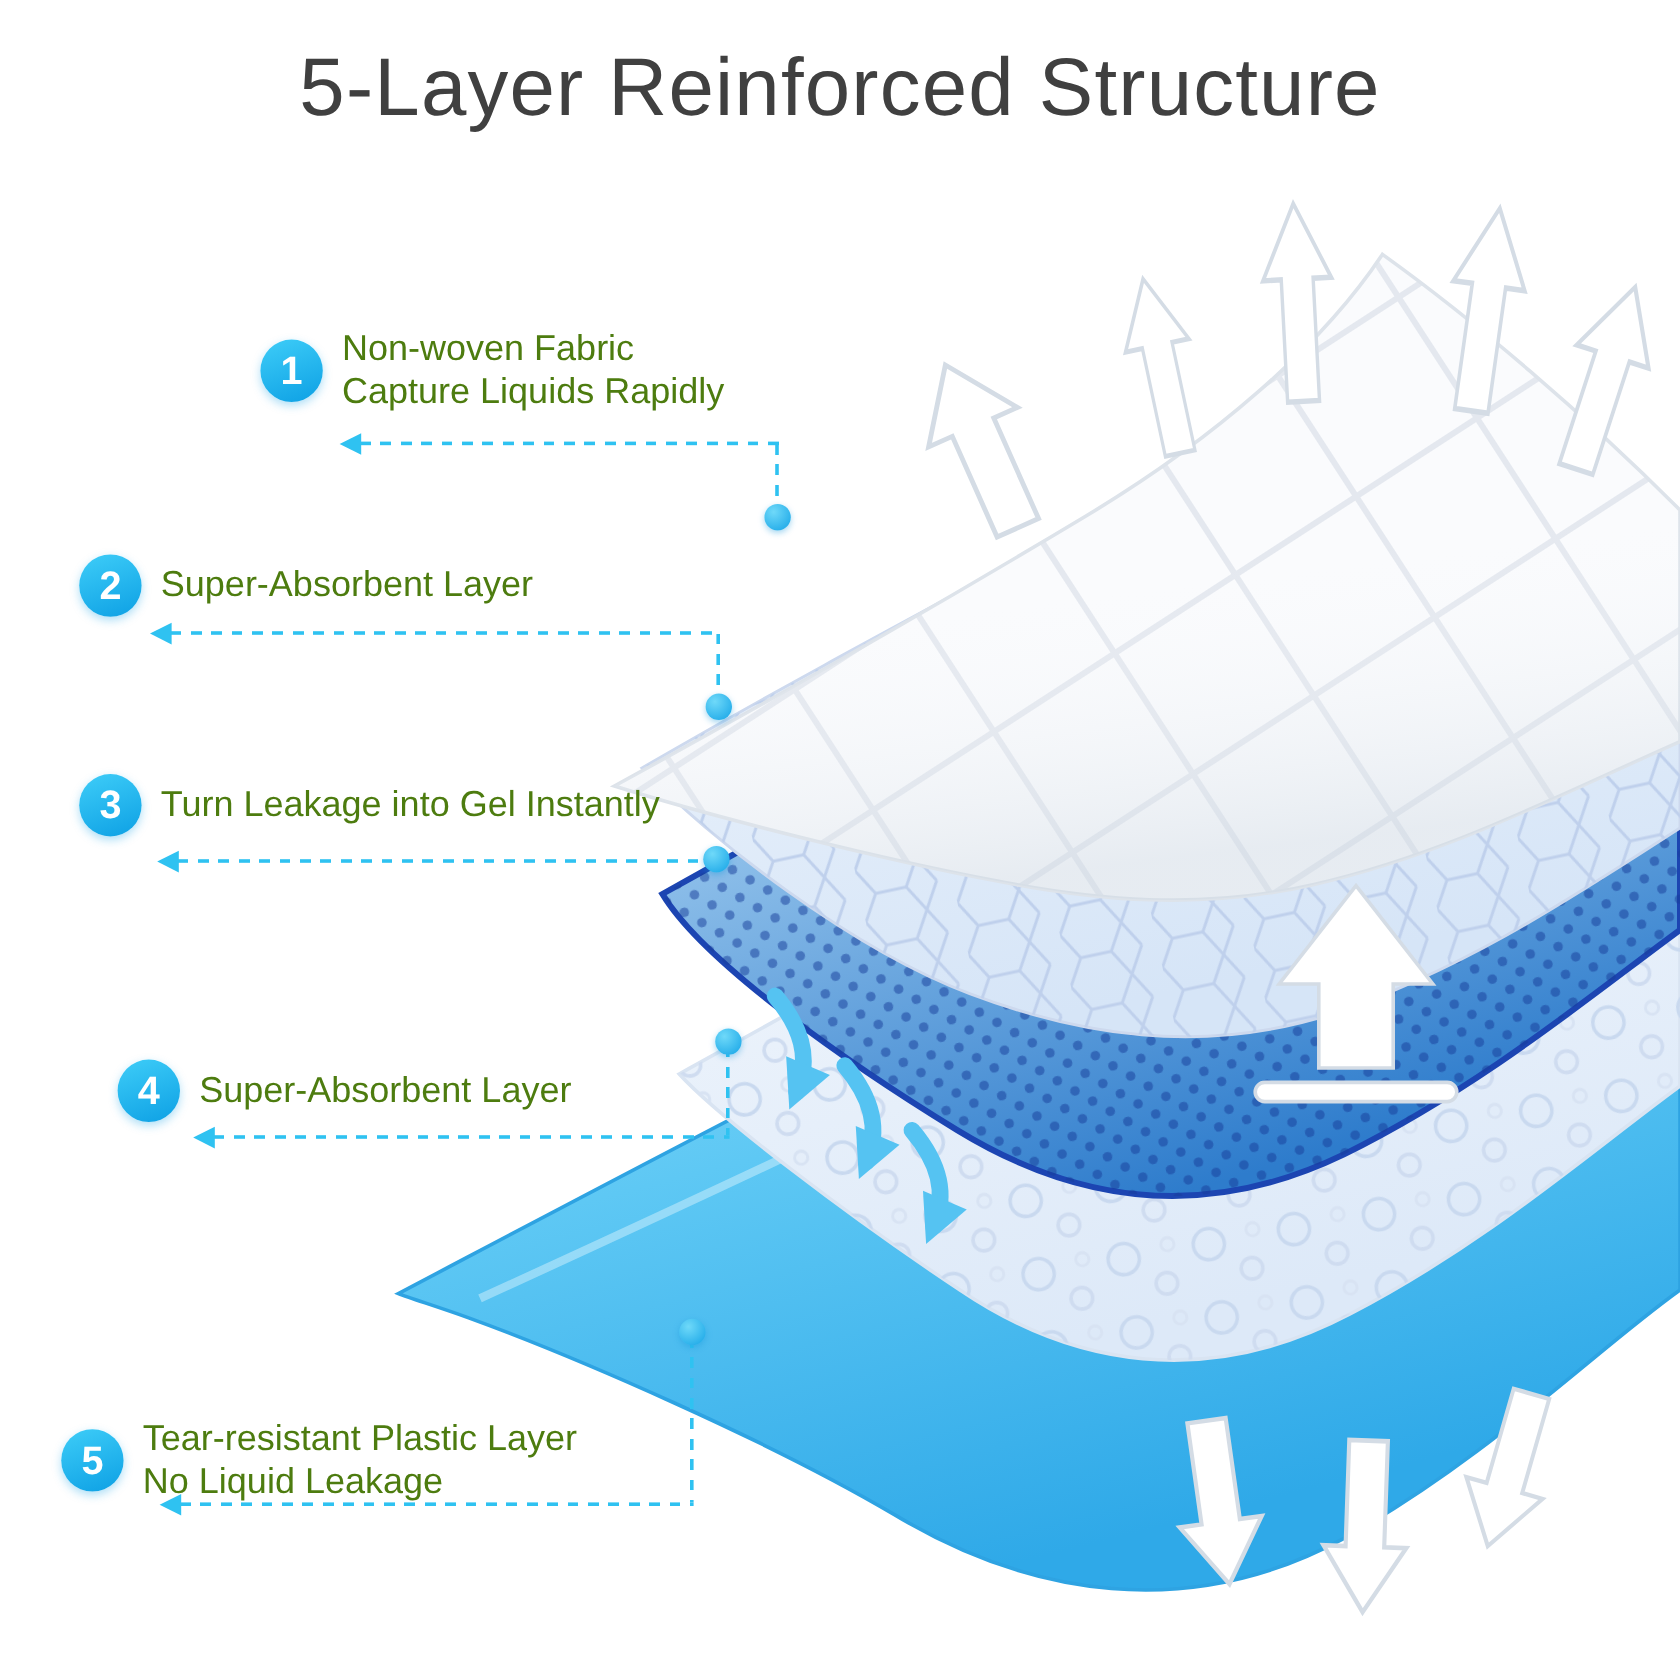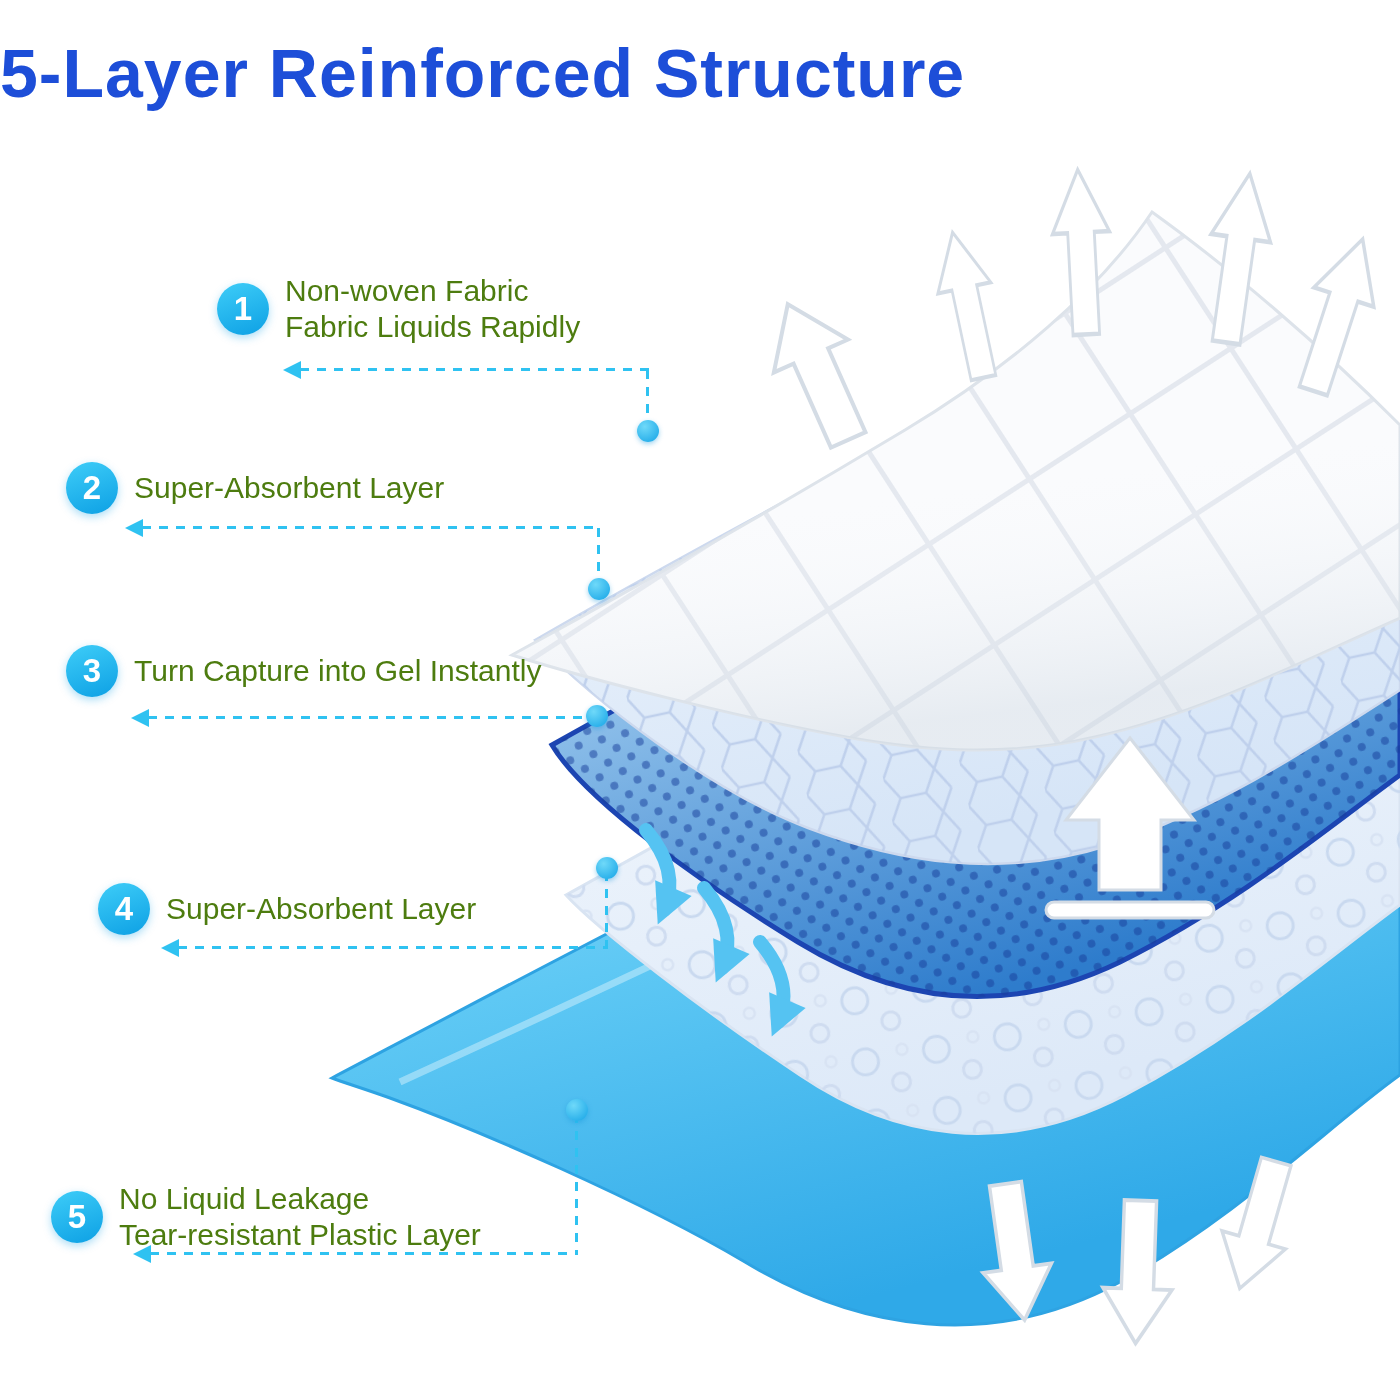--- a/index.html
+++ b/index.html
@@ -1,22 +1,22 @@
 <!DOCTYPE html>
 <html><head>
 <meta charset="utf-8">
 <style>
   html,body{margin:0;padding:0;background:#fff;}
   .canvas{
     position:relative;width:1400px;height:1400px;background:#ffffff;
     overflow:hidden;font-family:"Liberation Sans",sans-serif;
   }
   .page-title{
-    position:absolute;top:34px;left:0;width:100%;
-    font-size:68px;font-weight:bold;color:#1d4ed8;letter-spacing:1px;margin:0;
+    position:absolute;top:34px;left:0;width:100%;text-align:center;
+    font-size:68px;font-weight:normal;color:#404040;letter-spacing:1px;margin:0;
   }
   .illustration{position:absolute;left:0;top:0;width:1400px;height:1400px;}
   
   .label-group{position:absolute;display:flex;align-items:center;}
   .badge{
     flex:0 0 auto;width:52px;height:52px;border-radius:50%;
     background:linear-gradient(160deg,#3ecdf8 0%,#0da0e4 100%);
     color:#fff;font-size:33px;font-weight:bold;
     display:flex;align-items:center;justify-content:center;
     margin-right:16px;box-shadow:0 3px 8px rgba(20,160,230,.35);
@@ -176,44 +176,44 @@
     <span class="arrowhead" style="left:133px;top:1245px;"></span>
     <span class="hline" style="left:150px;top:1252px;width:428px;"></span>
     <span class="vline" style="left:575px;top:1114px;height:138px;"></span>
     <span class="dot" style="left:566px;top:1099px;"></span>
   </div>
 
   <div class="label-group g1">
     <span class="badge">1</span>
     <div class="label-text">
       <div>Non-woven Fabric</div>
-      <div>Fabric Liquids Rapidly</div>
+      <div>Capture Liquids Rapidly</div>
     </div>
   </div>
   <div class="label-group g2">
     <span class="badge">2</span>
     <div class="label-text">
       <div>Super-Absorbent Layer</div>
       <div></div>
     </div>
   </div>
   <div class="label-group g3">
     <span class="badge">3</span>
     <div class="label-text">
-      <div>Turn Capture into Gel Instantly</div>
+      <div>Turn Leakage into Gel Instantly</div>
     </div>
   </div>
   <div class="label-group g4">
     <span class="badge">4</span>
     <div class="label-text">
       <div>Super-Absorbent Layer</div>
       <div></div>
     </div>
   </div>
   <div class="label-group g5">
     <span class="badge">5</span>
     <div class="label-text">
+      <div>Tear-resistant Plastic Layer</div>
       <div>No Liquid Leakage</div>
-      <div>Tear-resistant Plastic Layer</div>
     </div>
   </div>
 
 </div>
 
 </body></html>

